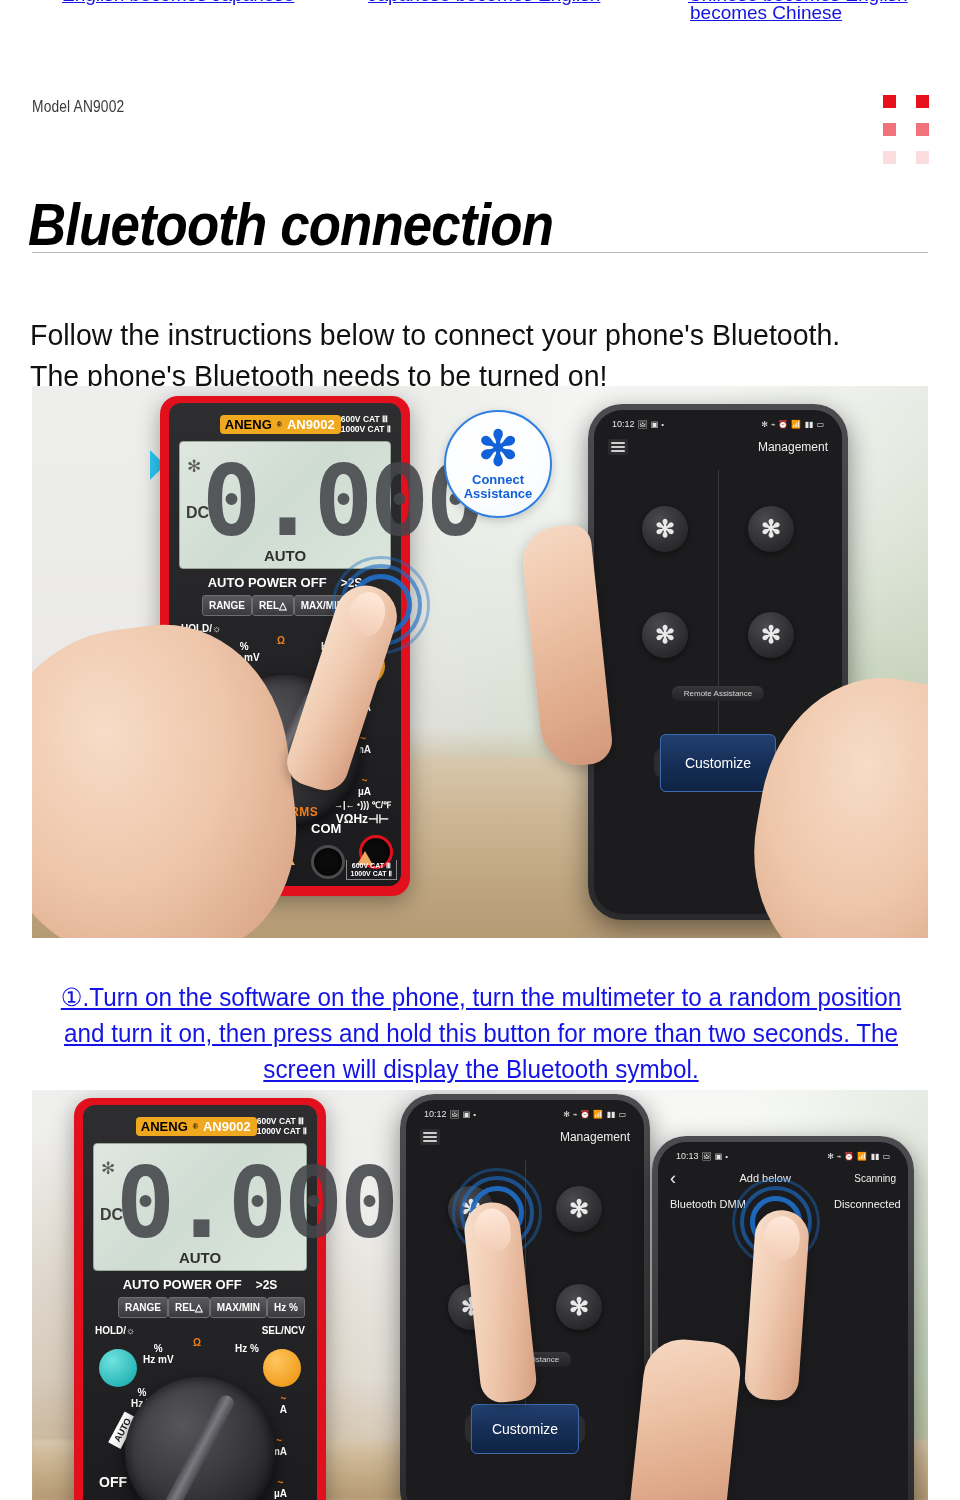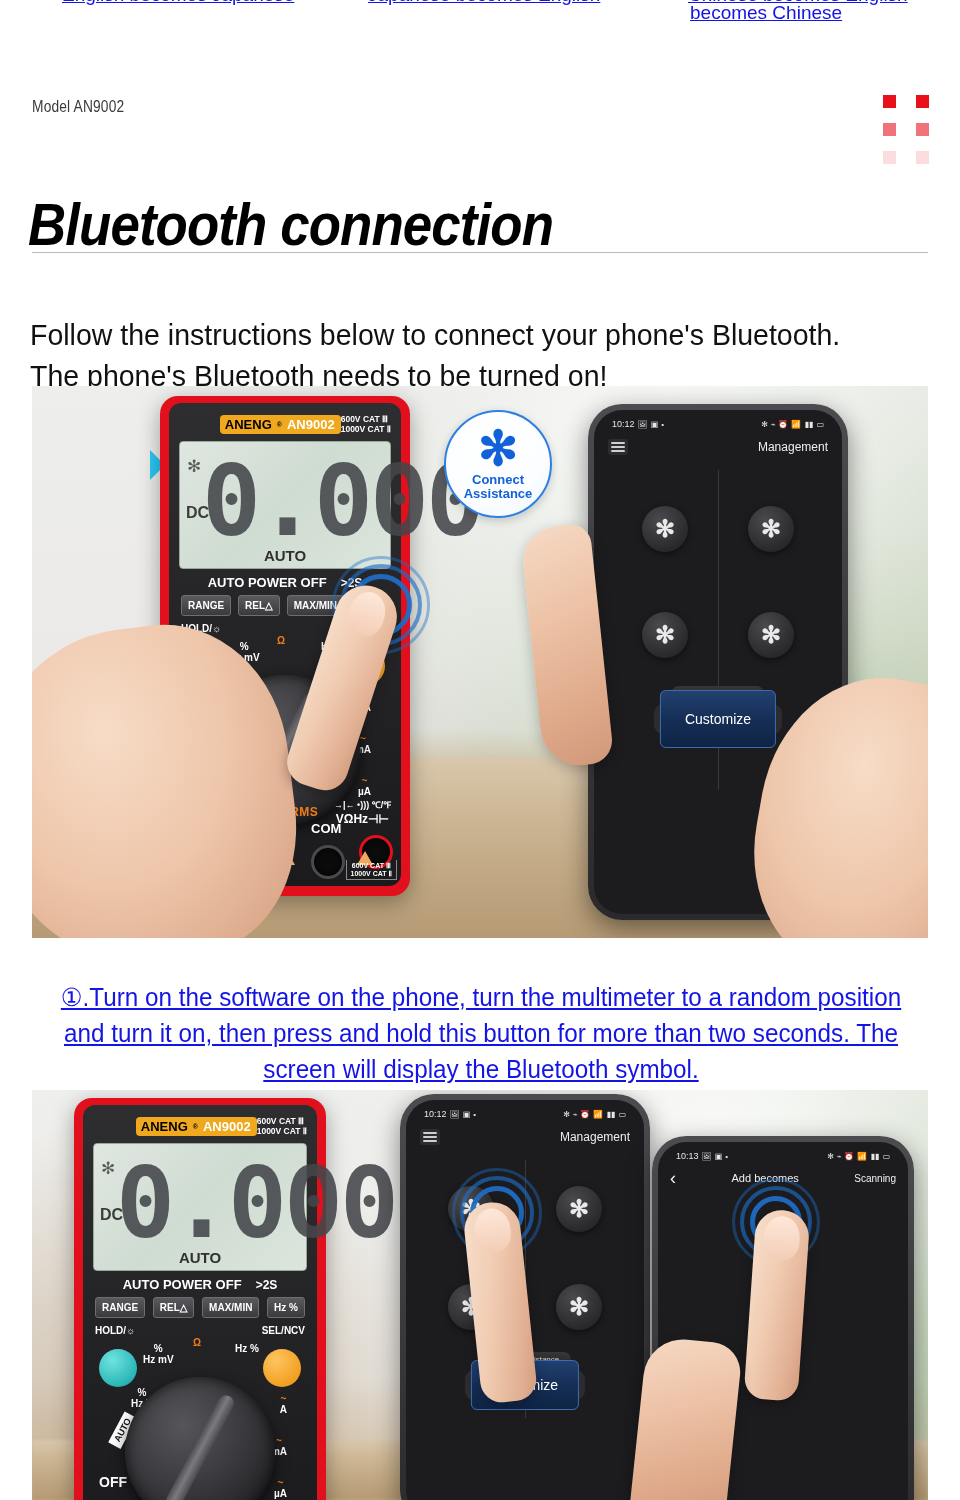--- a/index.html
+++ b/index.html
@@ -150,21 +150,21 @@
     text-align:center; font-size:15px; font-weight:bold; color:#303030;
   }
   .apo {
     position:absolute; left:0; right:0; top:172px;
     display:flex; align-items:center; justify-content:center; gap:14px;
     color:#fff; font-size:13px; font-weight:bold; white-space:nowrap;
   }
   .apo .twos { font-size:12px; }
   .btnrow {
     position:absolute; left:12px; right:12px; top:192px;
-    display:flex; justify-content:space-between;
+    display:flex; justify-content:flex-end;
   }
   .mbtn {
     background:linear-gradient(180deg,#5a5a5e,#3a3a3e);
     border:1px solid #6d6d72; border-radius:3px;
     color:#fff; font-size:10px; font-weight:bold;
     padding:4px 6px; white-space:nowrap;
   }
   .subrow {
     position:absolute; left:12px; right:12px; top:220px;
     display:flex; justify-content:space-between;
@@ -328,21 +328,21 @@
     box-shadow:0 2px 6px rgba(0,0,0,.5);
   }
   .remote-pill {
     position:absolute; left:50%; transform:translateX(-50%);
     background:linear-gradient(180deg,#37373a,#232326);
     border-radius:7px; color:#d8d8d8; font-size:8px;
     padding:3px 12px; white-space:nowrap;
   }
   .customize-wrap {
     position:absolute; left:50%; transform:translateX(-50%);
-    background:#2c2c2f; border-radius:9px; padding:6px;
+    background:#2c2c2f; border-radius:9px; padding:6px;margin-top:44px;
   }
   .customize-btn {
     background:linear-gradient(180deg,#1d3766 0%,#13284d 55%,#102murky 100%);
     background:linear-gradient(180deg,#22406f 0%,#152d55 55%,#0f2445 100%);
     border:1px solid #3f6bb0; border-radius:6px;
     color:#fff; font-size:14px;
     padding:20px 24px; text-align:center; white-space:nowrap;
   }
 
   
@@ -684,24 +684,28 @@
           <span class="sb-ico">⌁</span>
           <span class="sb-ico">⏰</span>
           <span class="sb-ico">📶</span>
           <span class="sb-ico">▮▮</span>
           <span class="sb-ico">▭</span>
         </span>
       </div>
 
       <div class="adnav">
         <span class="backchev">‹</span>
-        <span>Add becomes</span>
+        <span>Add below</span>
         <span style="font-size:10px;">Scanning</span>
       </div>
 
+      <div class="devrow">
+        <span>Bluetooth DMM</span>
+        <span class="status">Disconnected</span>
+      </div>
     </div>
   </div>
 
   <div class="ripple" style="left:718px; top:106px; width:52px; height:52px;"></div>
   <div class="ripple r2" style="left:708px; top:96px; width:72px; height:72px;"></div>
   <div class="ripple r3" style="left:700px; top:88px; width:88px; height:88px;"></div>
   <div class="finger-point" style="left:718px; top:120px; width:54px; height:190px; transform:rotate(4deg);">
     <span class="nail"></span>
   </div>
 

